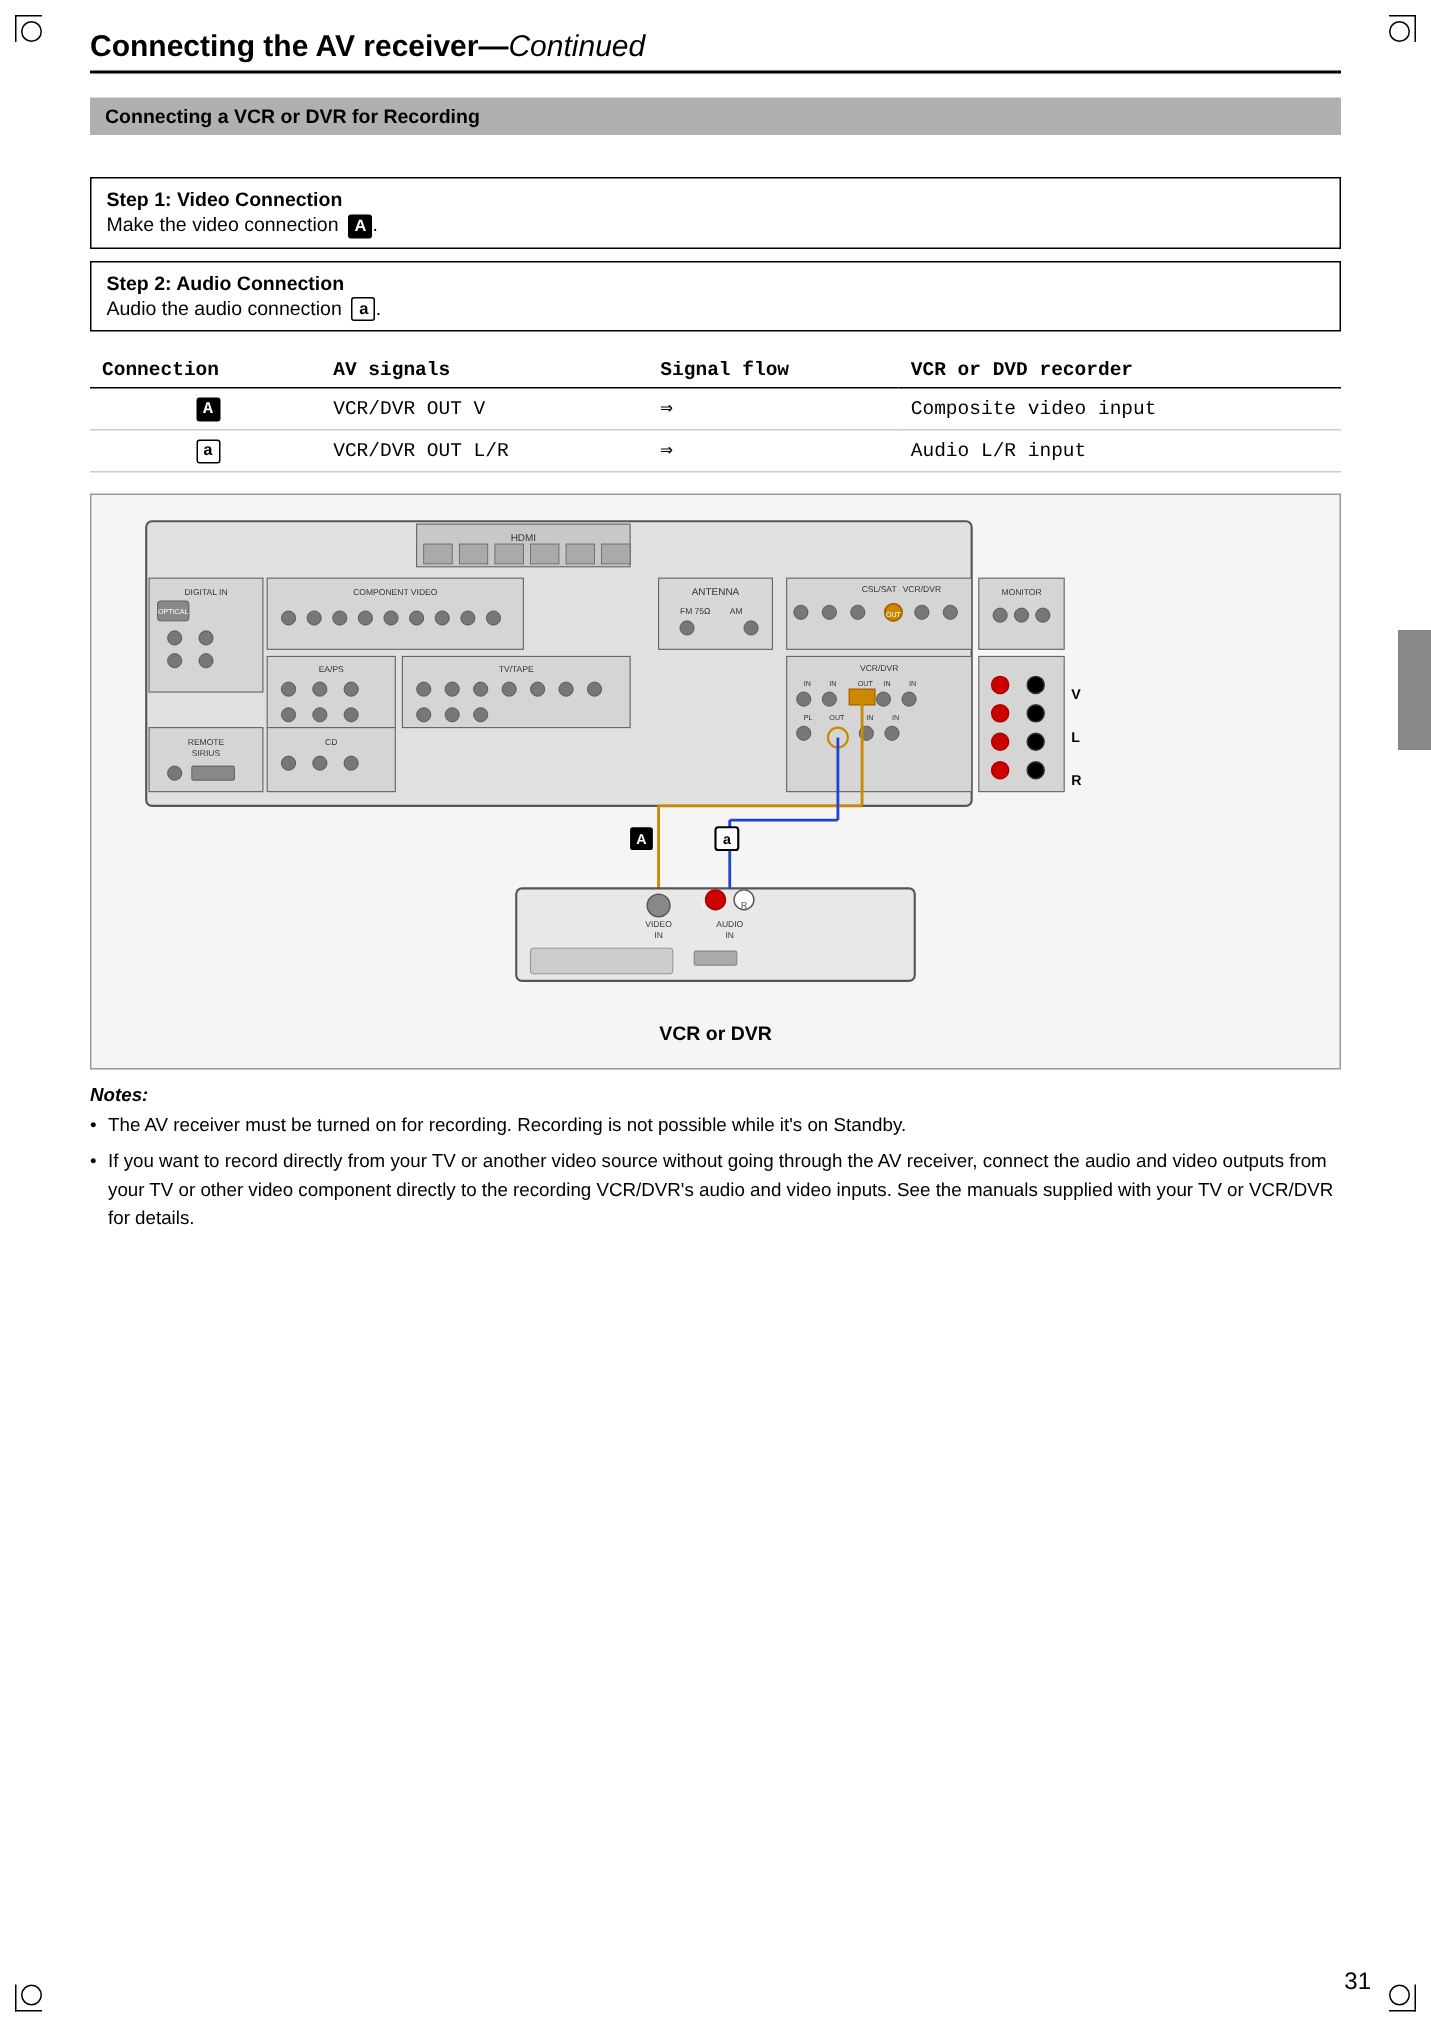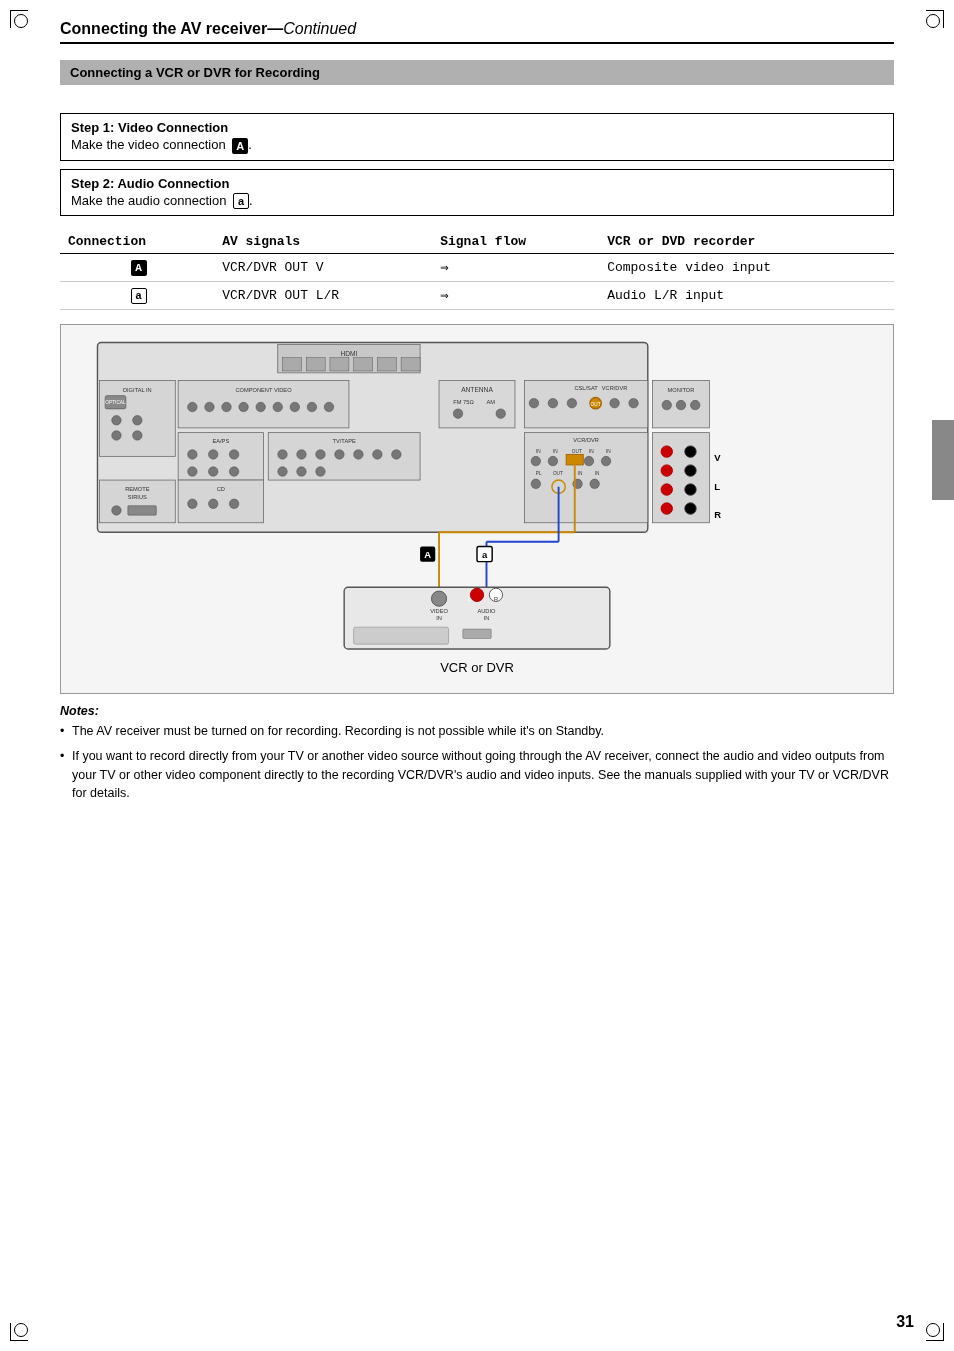--- a/index.html
+++ b/index.html
@@ -43,21 +43,21 @@
     
     .file-header {
       font-size: 10px;
       color: #555;
       margin-bottom: 6px;
       margin-left: 30px;
     }
 
     
     .page-title {
-      font-size: 16px;
+      font-size: 20px;
       font-weight: bold;
       border-bottom: 2px solid #000;
       padding-bottom: 4px;
       margin-bottom: 16px;
       margin-left: 30px;
       margin-right: 30px;
     }
     .page-title em {
       font-style: italic;
       font-weight: normal;
@@ -163,23 +163,23 @@
 
     
     .diagram-svg {
       width: 100%;
       display: block;
     }
 
     
     .vcr-label {
       text-align: center;
-      font-weight: normal;
-      font-size: 13px;
-      margin-top: 4px;
+      font-weight: bold;
+      font-size: 13px;
+      margin-top: 20px;
       margin-bottom: 8px;
     }
 
     
     .notes-section {
       margin: 10px 30px 10px 30px;
       font-size: 12.5px;
     }
     .notes-section .notes-title {
       font-weight: bold;
@@ -201,21 +201,21 @@
       position: absolute;
       left: 0;
     }
 
     
     .page-number {
       position: absolute;
       bottom: 20px;
       right: 40px;
       font-size: 16px;
-      font-weight: bold;
+      font-weight: normal;
       text-align: center;
     }
 
     
     .side-tab {
       position: absolute;
       right: 0;
       top: 420px;
       width: 22px;
       background: #888;
@@ -250,21 +250,21 @@
     <div class="step-title">Step 1: Video Connection</div>
     <div class="step-desc">
       <span>Make the video connection</span>
       <span class="badge">A</span>.
     </div>
   </div>
 
   <div class="step-box">
     <div class="step-title">Step 2: Audio Connection</div>
     <div class="step-desc">
-      <span>Make the audio connection</span>
+      <span>Audio the audio connection</span>
       <span class="badge-outline">a</span>.
     </div>
   </div>
 
   <table class="conn-table">
     <thead>
       <tr>
         <th>Connection</th>
         <th>AV signals</th>
         <th>Signal flow</th>

